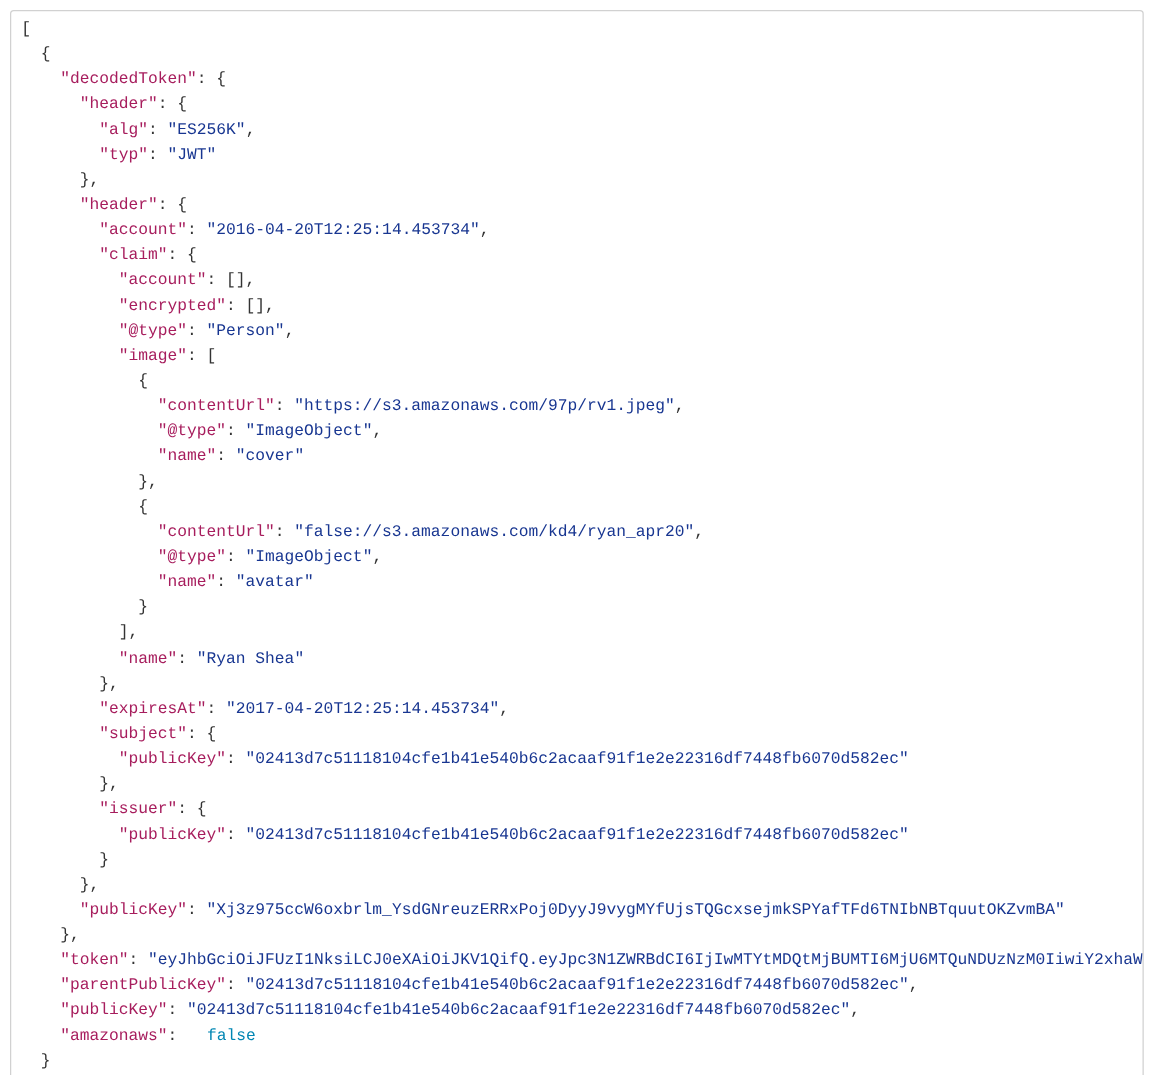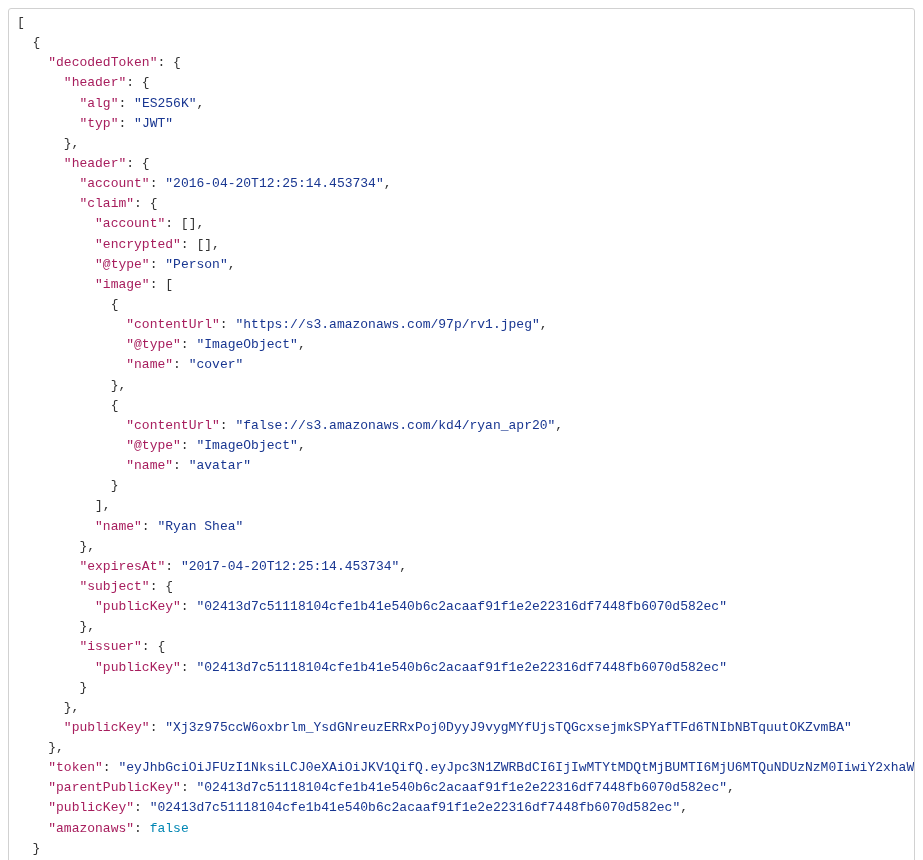--- a/index.html
+++ b/index.html
@@ -29,20 +29,21 @@
       white-space: pre;
     }
     .key {
       color: #a71d5d;
     }
     .string {
       color: #183691;
     }
     .boolean {
       color: #0086b3;
+      margin-left: 16px;
     }
     .punct {
       color: #333;
     }
   </style>
 </head>
 <body>
 
 <div class="json-viewer">
 <span class="line"><span class="punct">[</span></span>

